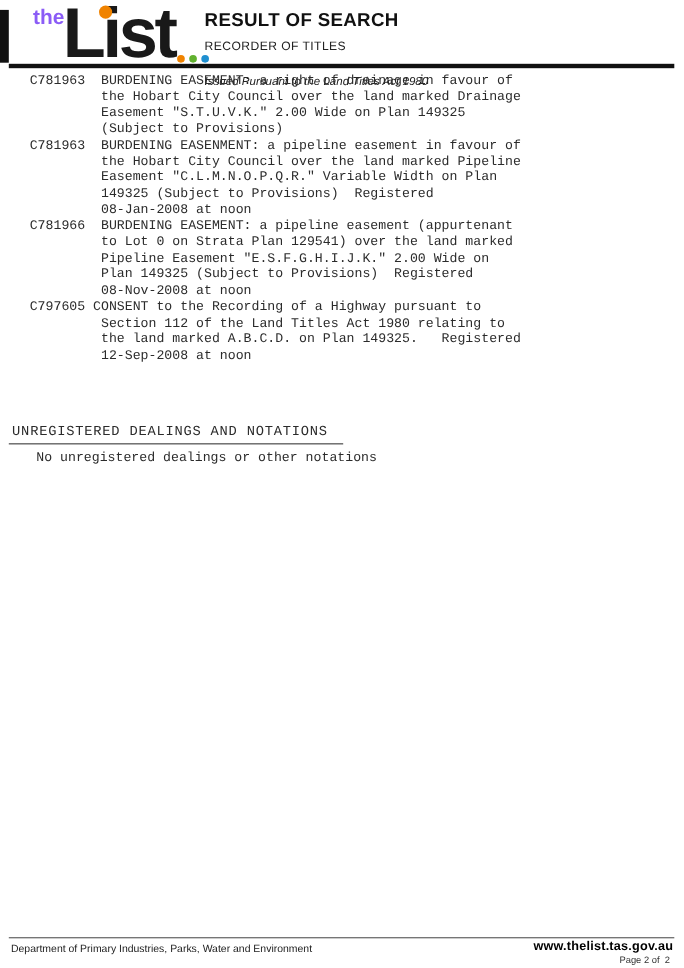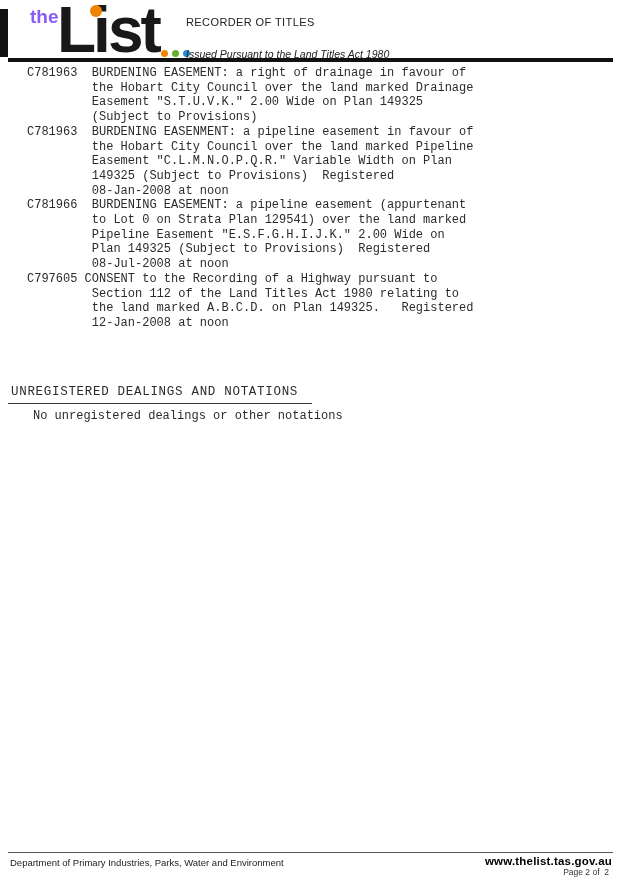--- a/index.html
+++ b/index.html
@@ -78,20 +78,21 @@
     <span class="logo-list">List</span>
     <span class="logo-idot"></span>
     <span class="logo-dots">
       <i class="dot-orange"></i>
         <i class="dot-green"></i>
         <i class="dot-blue"></i>
     </span>
   </div>
 
   <div class="header-center">
+    <div class="doc-title">RESULT OF SEARCH</div>
     <div class="doc-subtitle">RECORDER OF TITLES</div>
     <div class="doc-issued">Issued Pursuant to the Land Titles Act 1980</div>
   </div>
 
 
   <div class="header-rule"></div>
 
   <div class="dealings">
     <div class="entry">C781963  BURDENING EASEMENT: a right of drainage in favour of
          the Hobart City Council over the land marked Drainage
@@ -99,25 +100,25 @@
          (Subject to Provisions)</div>
     <div class="entry">C781963  BURDENING EASENMENT: a pipeline easement in favour of
          the Hobart City Council over the land marked Pipeline
          Easement "C.L.M.N.O.P.Q.R." Variable Width on Plan
          149325 (Subject to Provisions)  Registered
          08-Jan-2008 at noon</div>
     <div class="entry">C781966  BURDENING EASEMENT: a pipeline easement (appurtenant
          to Lot 0 on Strata Plan 129541) over the land marked
          Pipeline Easement "E.S.F.G.H.I.J.K." 2.00 Wide on
          Plan 149325 (Subject to Provisions)  Registered
-         08-Jul-2008 at noon</div>
+         08-Nov-2008 at noon</div>
     <div class="entry">C797605 CONSENT to the Recording of a Highway pursuant to
          Section 112 of the Land Titles Act 1980 relating to
          the land marked A.B.C.D. on Plan 149325.   Registered
-         12-Jan-2008 at noon</div>
+         12-Sep-2008 at noon</div>
   </div>
 
   <div class="unreg-heading">UNREGISTERED DEALINGS AND NOTATIONS</div>
   <div class="unreg-body">No unregistered dealings or other notations</div>
 
   <div class="page-number">Page 2 of  2</div>
   <div class="footer-rule"></div>
   <div class="footer-dept">Department of Primary Industries, Parks, Water and Environment</div>
   <div class="footer-url">www.thelist.tas.gov.au</div>
 

